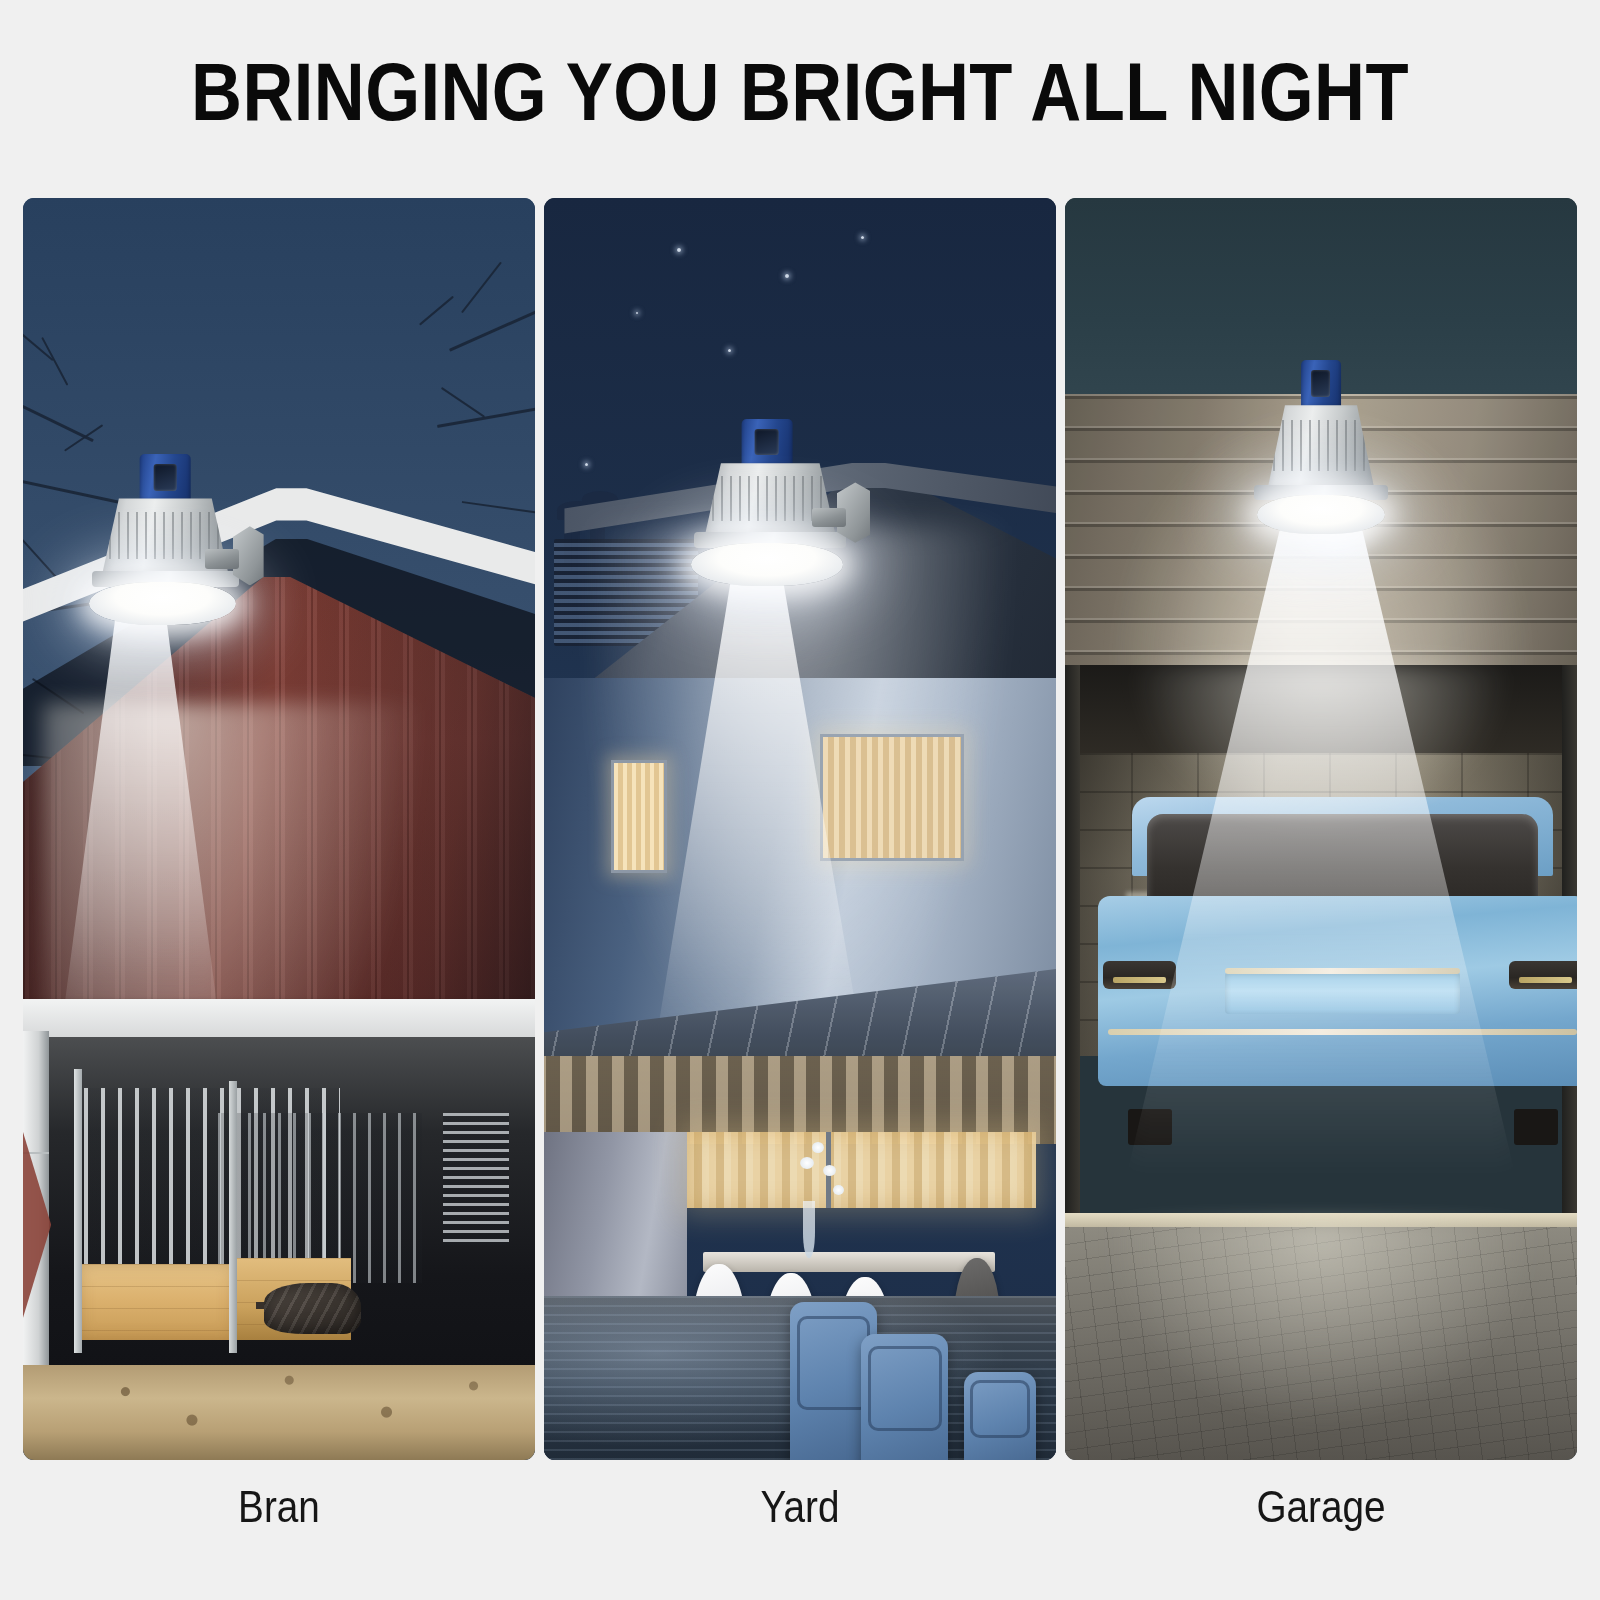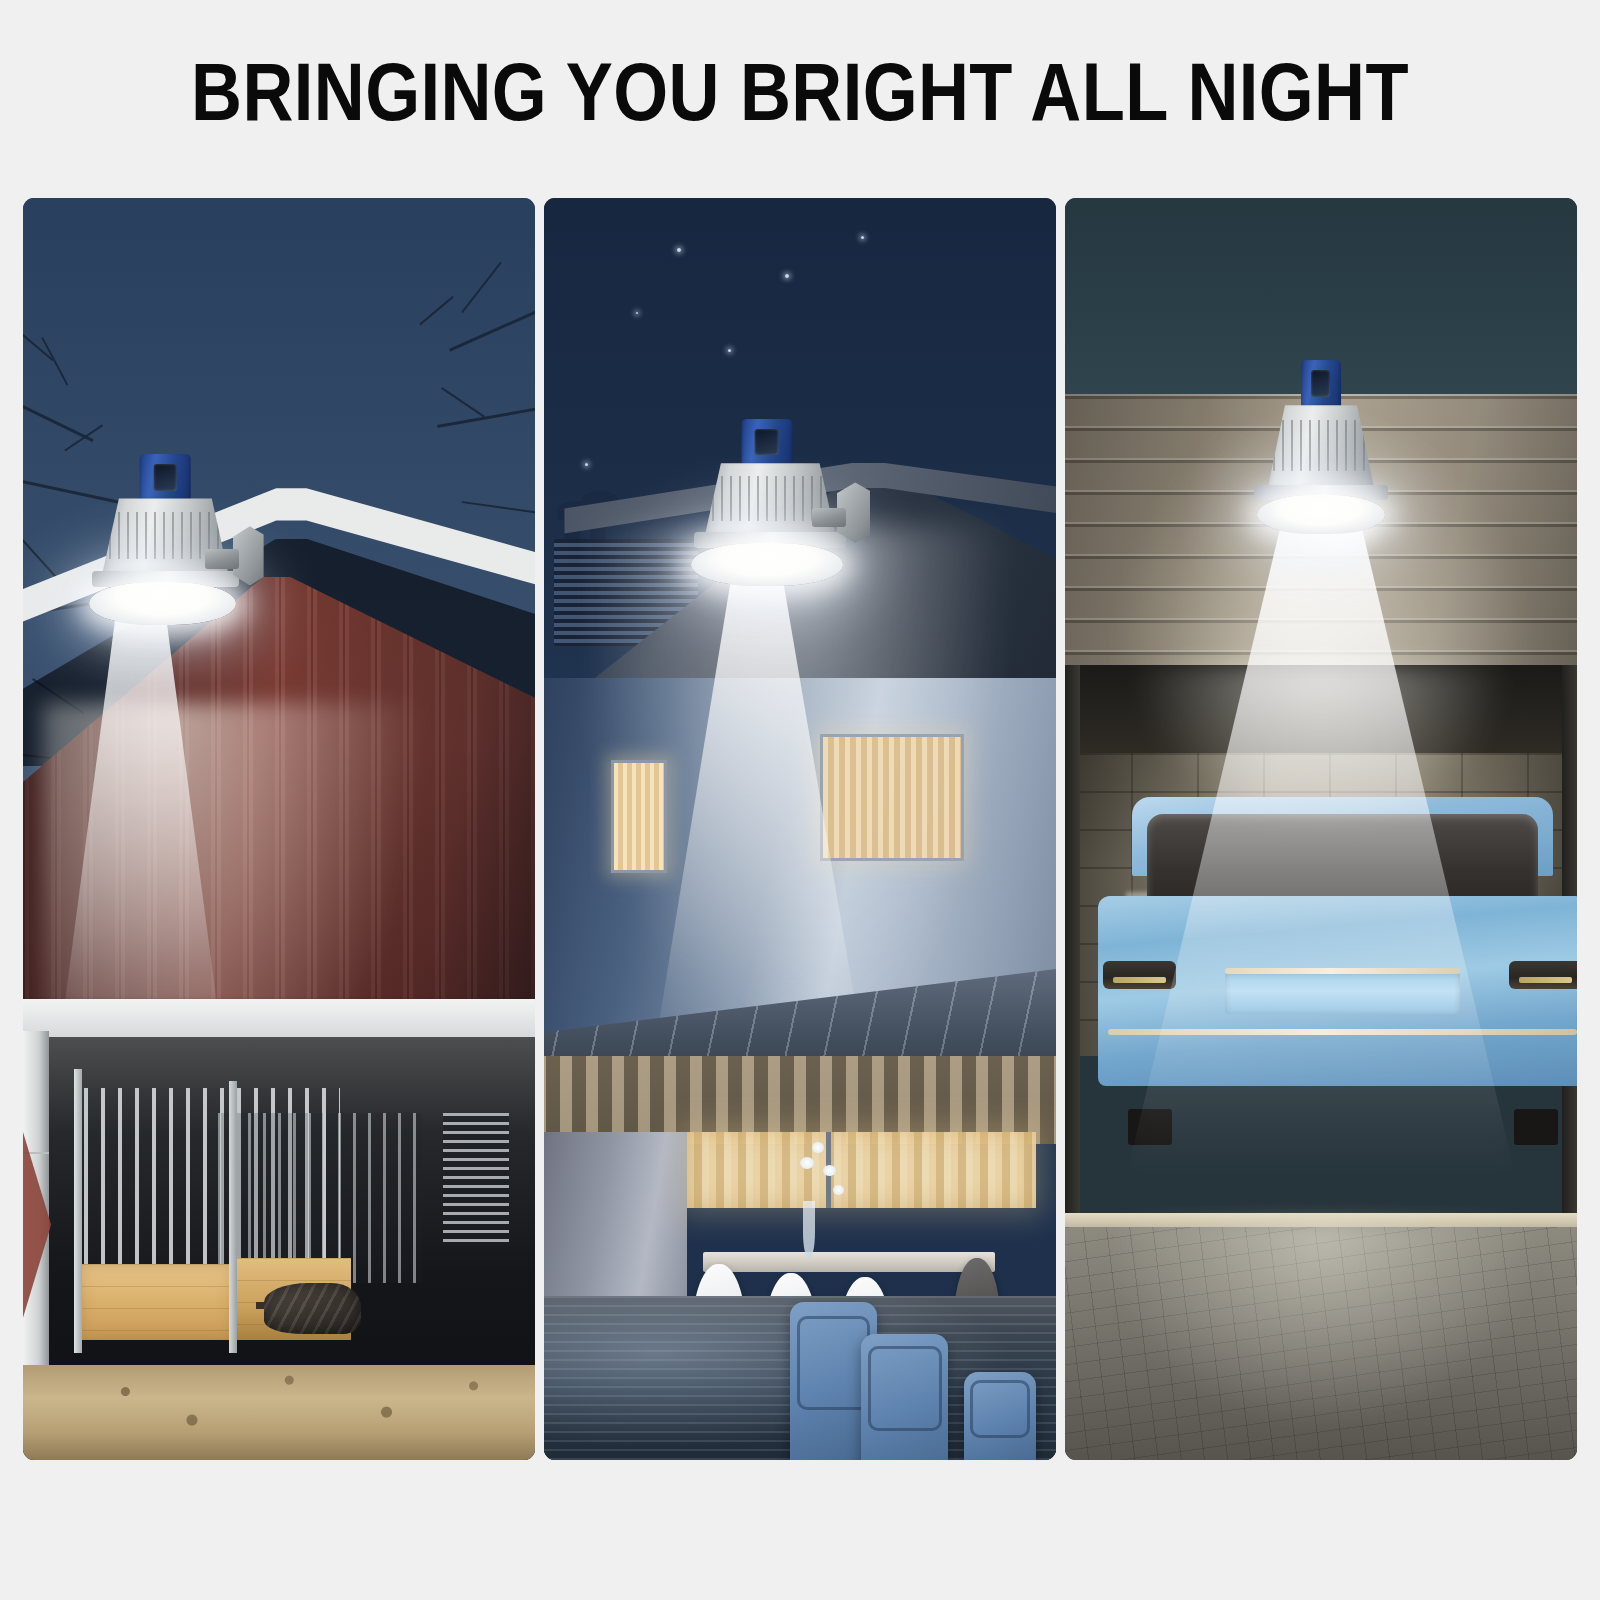--- a/index.html
+++ b/index.html
@@ -697,14 +697,19 @@
         <div class="collar" style="left:0%;right:0%;top:74%;height:9%"></div>
         <div class="lens" style="left:2%;right:2%;top:80%;height:23%"></div>
       </div>
 
       <div class="curb"></div>
       <div class="driveway"></div>
       <div class="driveway-lit"></div>
     </div>
   </div>
 
+  <div class="captions">
+    <div class="caption">Bran</div>
+    <div class="caption">Yard</div>
+    <div class="caption">Garage</div>
+  </div>
 
 </div>
 
 </body></html>

